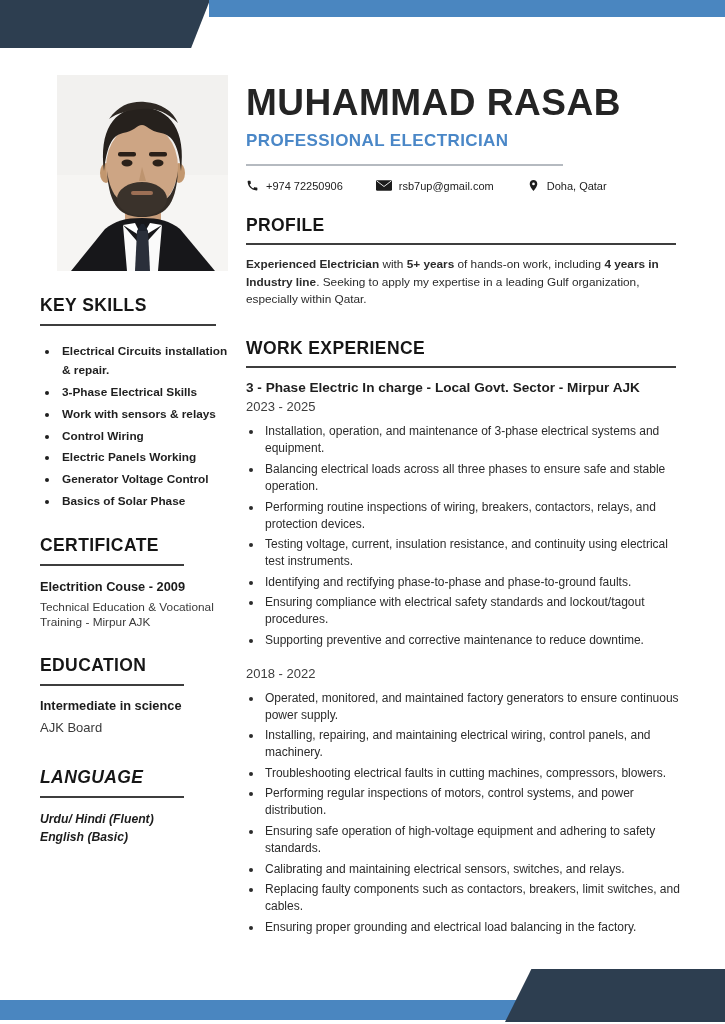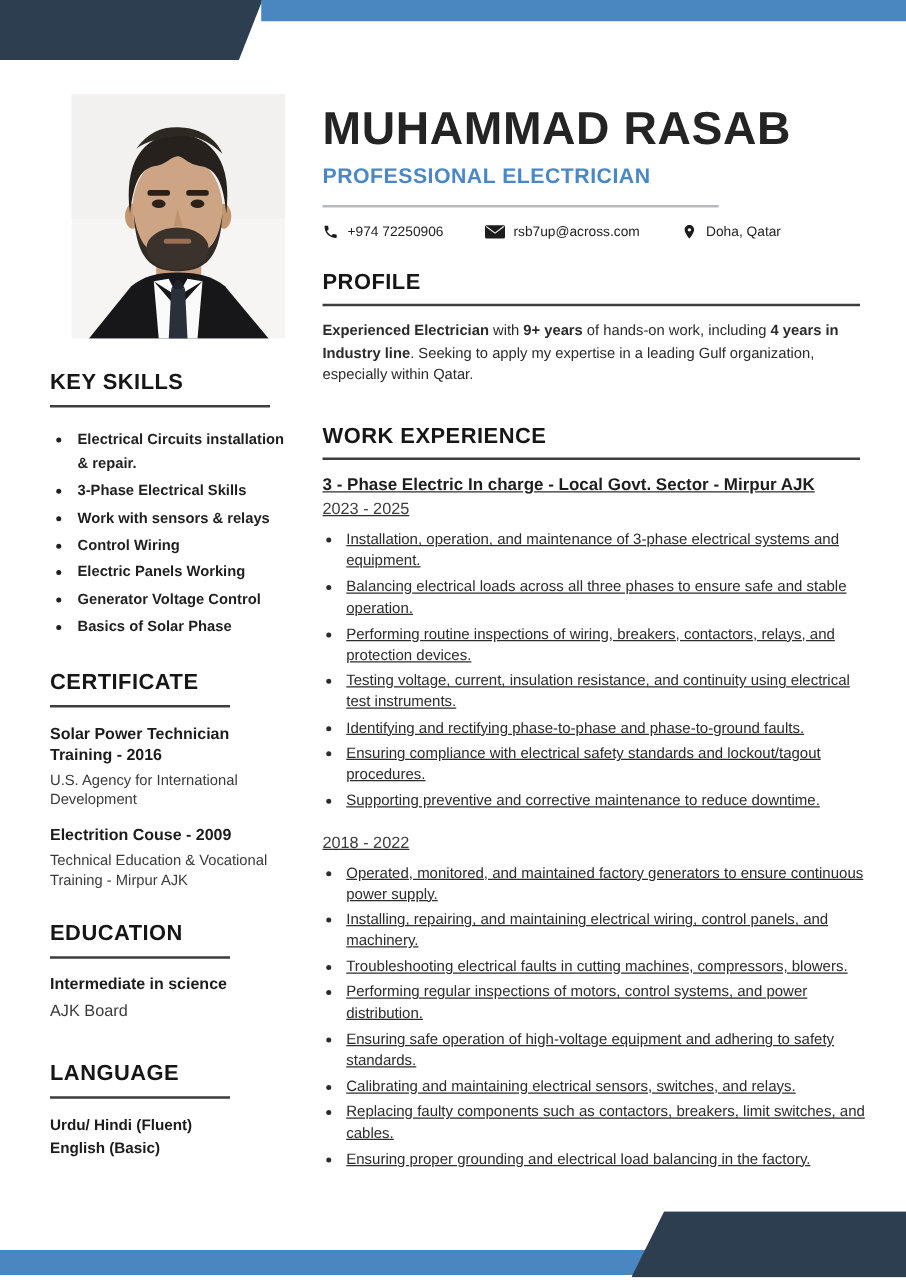--- a/index.html
+++ b/index.html
@@ -50,21 +50,21 @@
   .cert-entry:first-of-type { margin-top:12px; }
   .cert-title { font-size:12.8px; font-weight:bold; color:#1c1c1c; line-height:1.32; }
   .cert-sub { font-size:11.8px; color:#3a3a3a; line-height:1.3; margin-top:4px; }
   .edu-degree { font-size:12.8px; font-weight:bold; color:#1c1c1c; margin-top:12px; }
   .edu-board { font-size:13px; color:#3a3a3a; margin-top:7px; }
   ul.lang-list { margin:12px 0 0 0; padding:0; list-style:none; }
   ul.lang-list li {
     font-size:12.2px; font-weight:bold; color:#1c1c1c; line-height:1.5;
   }
   
-  .right-col { position:absolute; left:258px; top:84px; width:432px; }
+  .right-col { position:absolute; left:246px; top:84px; width:432px; }
   .person-name {
     font-size:37px; font-weight:800; letter-spacing:.5px;
     color:#242424; line-height:1; white-space:nowrap;
   }
   .person-title {
     font-size:17px; font-weight:bold; letter-spacing:.4px;
     color:#4a87c7; margin-top:10px;
   }
   .title-rule { width:317px; height:2px; background:#b5bac0; margin-top:13px; }
   .contact-row { display:flex; align-items:center; margin-top:13px; }
@@ -73,21 +73,21 @@
   .contact-icon { width:13px; height:13px; margin-right:7px; flex:0 0 auto; }
   .contact-text { font-size:11px; color:#222; }
   .main-section { margin-top:23px; }
   .main-heading {
     font-size:17.5px; font-weight:bold; letter-spacing:.4px; color:#161616;
   }
   .main-rule { height:2px; background:#3d3d3d; margin-top:7px; width:430px; }
   .profile-text {
     margin-top:11px; font-size:11.8px; line-height:1.5; color:#2b2b2b; width:420px;
   }
-  .job { margin-top:12px;text-decoration:underline; }
+  .job { margin-top:12px; }
   .job + .job { margin-top:17px; }
   .job-title { font-size:13.6px; font-weight:bold; color:#1e1e1e; line-height:1.2; }
   .job-dates { font-size:13px; color:#3c3c3c; margin-top:3px; }
   ul.job-bullets { margin:9px 0 0 0; padding:0 0 0 17px; width:420px; }
   ul.job-bullets li {
     font-size:12px; color:#2b2b2b; line-height:1.42; margin-bottom:3.5px; padding-left:2px;
   }
 </style>
 </head>
 <body>
@@ -152,37 +152,33 @@
           <li>Electric Panels Working</li>
           <li>Generator Voltage Control</li>
           <li>Basics of Solar Phase</li>
         </ul>
     </div>
 
     <div class="side-section">
       <div class="side-heading">CERTIFICATE</div>
       <div class="side-rule rule-sm"></div>
       <div class="cert-entry">
-        <div class="cert-title">Solar Power Technician Training -  2016</div>
-        <div class="cert-sub">U.S. Agency for International Development</div>
-      </div>
-      <div class="cert-entry">
         <div class="cert-title">Electrition Couse - 2009</div>
         <div class="cert-sub">Technical Education &amp; Vocational Training - Mirpur AJK</div>
       </div>
     </div>
 
     <div class="side-section">
       <div class="side-heading">EDUCATION</div>
       <div class="side-rule rule-sm"></div>
       <div class="edu-degree">Intermediate in science</div>
       <div class="edu-board">AJK Board</div>
     </div>
 
-    <div class="side-section" style="margin-top:32px;">
+    <div class="side-section" style="margin-top:32px;font-style:italic;">
       <div class="side-heading">LANGUAGE</div>
       <div class="side-rule rule-sm"></div>
       <ul class="lang-list">
           <li>Urdu/ Hindi (Fluent)</li>
           <li>English (Basic)</li>
         </ul>
     </div>
 
   </div>
 
@@ -197,34 +193,34 @@
         <svg class="contact-icon" viewBox="0 0 24 24">
           <path fill="#1c1c1c" d="M6.6 10.8c1.5 2.9 3.8 5.2 6.7 6.7l2.2-2.2c.3-.3.7-.4 1-.2 1.1.4 2.3.6 3.5.6.6 0 1 .4 1 1V20c0 .6-.4 1-1 1C10.6 21 3 13.4 3 4c0-.6.4-1 1-1h3.5c.6 0 1 .4 1 1 0 1.2.2 2.4.6 3.5.1.3 0 .7-.2 1l-2.3 2.3z"></path>
         </svg>
         <span class="contact-text">+974 72250906</span>
       </div>
       <div class="contact-item">
         <svg class="contact-icon" style="width:16px;" viewBox="0 0 24 18">
           <rect x="0" y="1" width="24" height="16" rx="2" fill="#1c1c1c"></rect>
           <path d="M1.5 2.5 L12 10.5 L22.5 2.5" stroke="#f2f2f2" stroke-width="1.4" fill="none"></path>
         </svg>
-        <span class="contact-text">rsb7up@across.com</span>
+        <span class="contact-text">rsb7up@gmail.com</span>
       </div>
       <div class="contact-item">
         <svg class="contact-icon" viewBox="0 0 24 24">
           <path fill="#1c1c1c" d="M12 2C8.1 2 5 5.1 5 9c0 5.2 7 13 7 13s7-7.8 7-13c0-3.9-3.1-7-7-7zm0 9.5A2.5 2.5 0 1 1 12 6.5a2.5 2.5 0 0 1 0 5z"></path>
         </svg>
         <span class="contact-text">Doha, Qatar</span>
       </div>
     </div>
 
     <div class="main-section">
       <div class="main-heading">PROFILE</div>
       <div class="main-rule"></div>
-      <div class="profile-text"><span style="font-weight: bold;">Experienced Electrician</span><span> with </span><span style="font-weight: bold;">9+ years</span><span> of hands-on work, including </span><span style="font-weight: bold;">4 years in Industry line</span><span>. Seeking to apply my expertise in a leading Gulf organization, especially within Qatar.</span></div>
+      <div class="profile-text"><span style="font-weight: bold;">Experienced Electrician</span><span> with </span><span style="font-weight: bold;">5+ years</span><span> of hands-on work, including </span><span style="font-weight: bold;">4 years in Industry line</span><span>. Seeking to apply my expertise in a leading Gulf organization, especially within Qatar.</span></div>
     </div>
 
     <div class="main-section" style="margin-top:29px;">
       <div class="main-heading">WORK EXPERIENCE</div>
       <div class="main-rule"></div>
 
       <div class="job">
         <div class="job-title">3 - Phase Electric In charge - Local Govt. Sector - Mirpur AJK</div>
         <div class="job-dates">2023 - 2025</div>
         <ul class="job-bullets">

